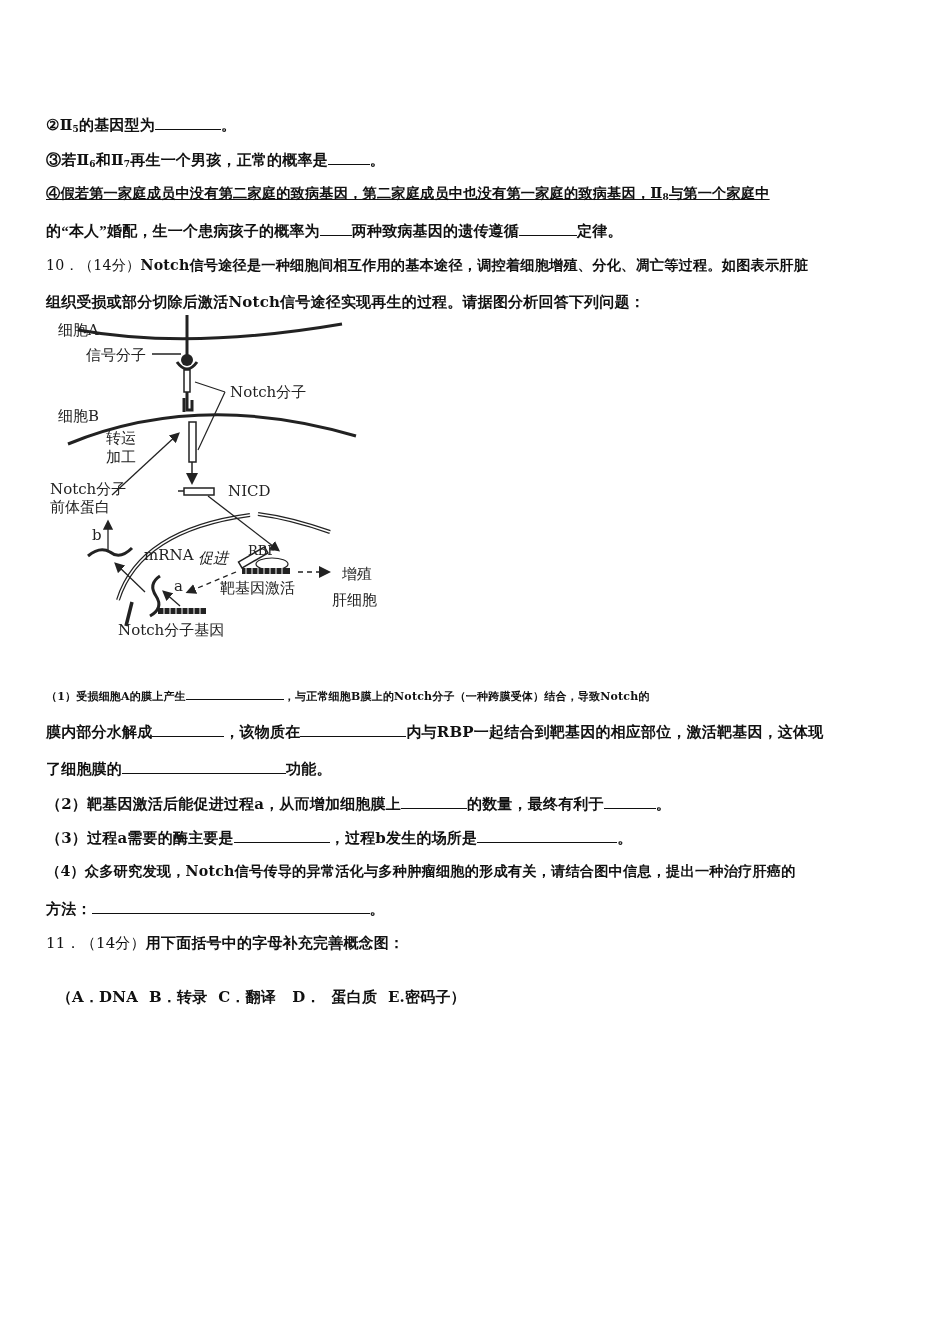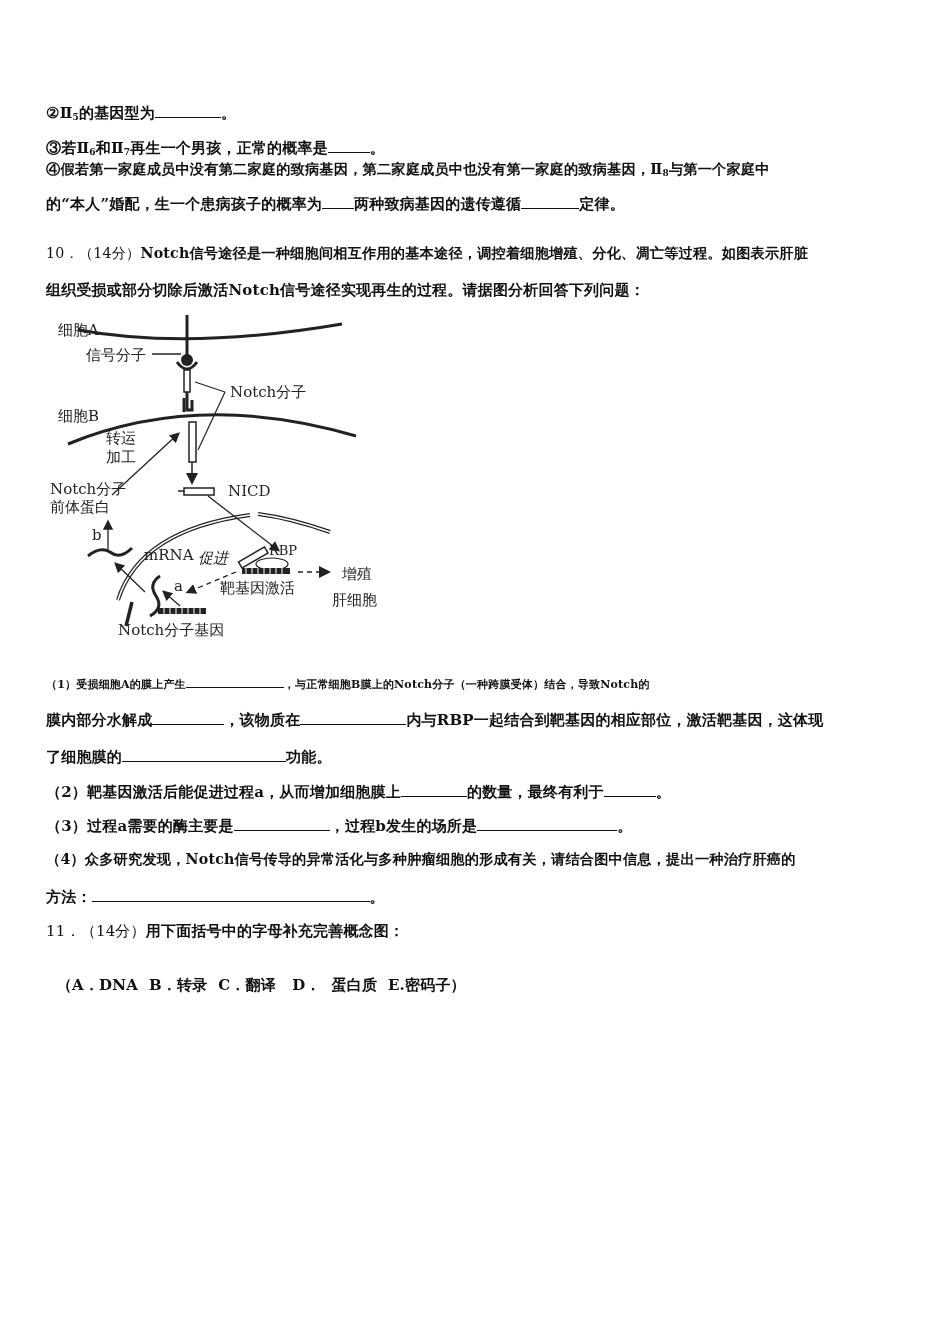--- a/index.html
+++ b/index.html
@@ -1,39 +1,39 @@
 <!DOCTYPE html>
 <html><head>
 <meta charset="utf-8">
 <style>
   html, body { margin: 0; padding: 0; background: #ffffff; }
   body { width: 950px; height: 1344px; position: relative; overflow: hidden;
          font-family: "DejaVu Serif", "Liberation Serif", serif; color: #111; }
-  .line { position: absolute; left: 46px; font-size: 15px; line-height: 20px; white-space: nowrap; font-weight: bold; letter-spacing: 0.2px; }
+  .line { position: absolute; left: 46px; font-size: 15px; line-height: 20px; white-space: nowrap; font-weight: bold; letter-spacing: 0.2px; margin-top: 12px; }
   .normal { font-weight: normal; }
   .blank { display: inline-block; border-bottom: 1.3px solid #111; height: 15px; vertical-align: baseline; }
   sub { font-size: 9px; vertical-align: -2px; }
   .diagram { position: absolute; left: 40px; top: 310px; width: 360px; height: 335px; }
   .dlabel { position: absolute; font-size: 15px; font-family: "DejaVu Serif", "Liberation Serif", serif; color: #222; white-space: nowrap; line-height: 17px; }
 </style>
 </head>
 <body>
 
 <div class="line" style="top:102px;">
   <span>②Ⅱ</span><sub>5</sub><span>的基因型为</span><span class="blank" style="width:66px"></span><span>。</span>
 </div>
 
 <div class="line" style="top:137px;">
   <span>③若Ⅱ</span><sub>6</sub><span>和Ⅱ</span><sub>7</sub><span>再生一个男孩，正常的概率是</span><span class="blank" style="width:42px"></span><span>。</span>
 </div>
 
-<div class="line" style="top:159px; font-size:14.2px;">
+<div class="line" style="top:171px; font-size:14.2px;text-decoration:underline;">
   <span>④假若第一家庭成员中没有第二家庭的致病基因，第二家庭成员中也没有第一家庭的致病基因，Ⅱ</span><sub>8</sub><span>与第一个家庭中</span>
 </div>
-<div class="line" style="top:193px;">
+<div class="line" style="top:208px;font-family:Liberation Serif, serif;">
   <span>的“本人”婚配，生一个患病孩子的概率为</span><span class="blank" style="width:32px"></span><span>两种致病基因的遗传遵循</span><span class="blank" style="width:58px"></span><span>定律。</span>
 </div>
 
 <div class="line" style="top:243px; font-size:14.2px;">
   <span class="normal">10．</span><span class="normal">（14分）</span><span>Notch信号途径是一种细胞间相互作用的基本途径，调控着细胞增殖、分化、凋亡等过程。如图表示肝脏</span>
 </div>
 <div class="line" style="top:280px;">
   <span>组织受损或部分切除后激活Notch信号途径实现再生的过程。请据图分析回答下列问题：</span>
 </div>
 
@@ -117,21 +117,21 @@
   <span class="dlabel" style="left:190px; top:74px;">Notch分子</span>
   <span class="dlabel" style="left:18px; top:98px;">细胞B</span>
   <span class="dlabel" style="left:66px; top:120px;">转运</span>
   <span class="dlabel" style="left:66px; top:139px;">加工</span>
   <span class="dlabel" style="left:188px; top:173px;">NICD</span>
   <span class="dlabel" style="left:10px; top:171px;">Notch分子</span>
   <span class="dlabel" style="left:10px; top:189px;">前体蛋白</span>
   <span class="dlabel" style="left:52px; top:217px;">b</span>
   <span class="dlabel" style="left:104px; top:237px;">mRNA</span>
   <span class="dlabel" style="left:158px; top:240px;font-style:italic;">促进</span>
-  <span class="dlabel" style="left:208px; top:232px; font-size:13px;margin-left:21px;">RBP</span>
+  <span class="dlabel" style="left:208px; top:232px; font-size:13px;">RBP</span>
   <span class="dlabel" style="left:292px; top:238px;margin-top:44px;">肝细胞</span>
   <span class="dlabel" style="left:302px; top:256px;">增殖</span>
   <span class="dlabel" style="left:134px; top:268px;">a</span>
   <span class="dlabel" style="left:180px; top:270px;">靶基因激活</span>
   <span class="dlabel" style="left:78px; top:312px;">Notch分子基因</span>
 </div>
 
 <div class="line" style="top:672px; font-size:11px;">
   <span>（1）受损细胞A的膜上产生</span><span class="blank" style="width:98px"></span><span>，与正常细胞B膜上的Notch分子（一种跨膜受体）结合，导致Notch的</span>
 </div>

